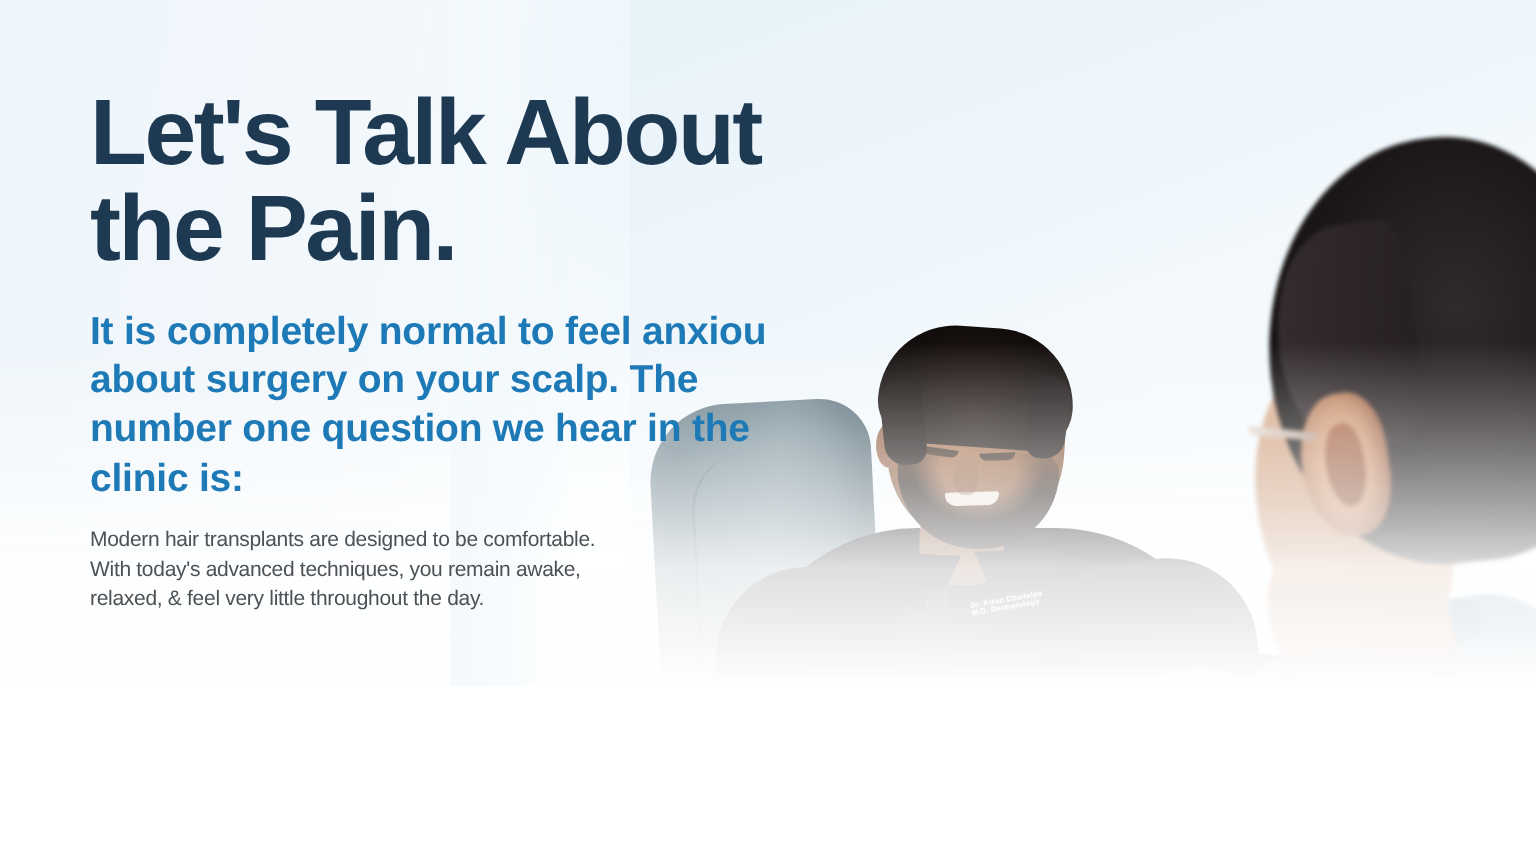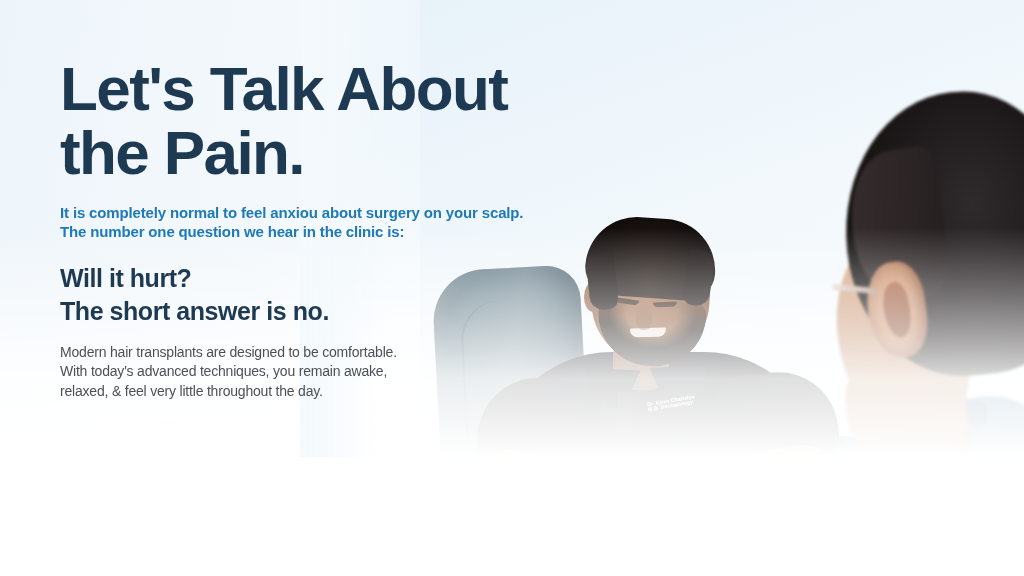--- a/index.html
+++ b/index.html
@@ -353,21 +353,21 @@
     line-height:1.03;
     letter-spacing:-1.6px;
     color:#1e3a52;
     white-space:pre-line;
   }
 
   .lede {
     margin-top:19px;
     width:474px;
     font-family:"Liberation Sans", sans-serif;
-    font-size:15px;
+    font-size:26px;
     font-weight:600;
     line-height:1.26;
     letter-spacing:-.15px;
     color:#1d7ab6;
   }
 
   .question {
     margin-top:20px;
     font-family:"Liberation Sans", sans-serif;
     font-size:25px;
@@ -469,18 +469,16 @@
     <div class="pt-glasses-arm"></div>
   </div>
 
   <div class="bg-bottom-wash"></div>
   <div class="scene-blur-edge"></div>
 
   <div class="copy">
     <h1 class="headline">Let's Talk About
 the Pain.</h1>
     <p class="lede">It is completely normal to feel anxiou about surgery on your scalp. The number one question we hear in the clinic is:</p>
-    <h2 class="question">Will it hurt?
-The short answer is no.</h2>
     <p class="body">Modern hair transplants are designed to be comfortable. With today's advanced techniques, you remain awake, relaxed, &amp; feel very little throughout the day.</p>
   </div>
 
 </div>
 
 </body></html>

